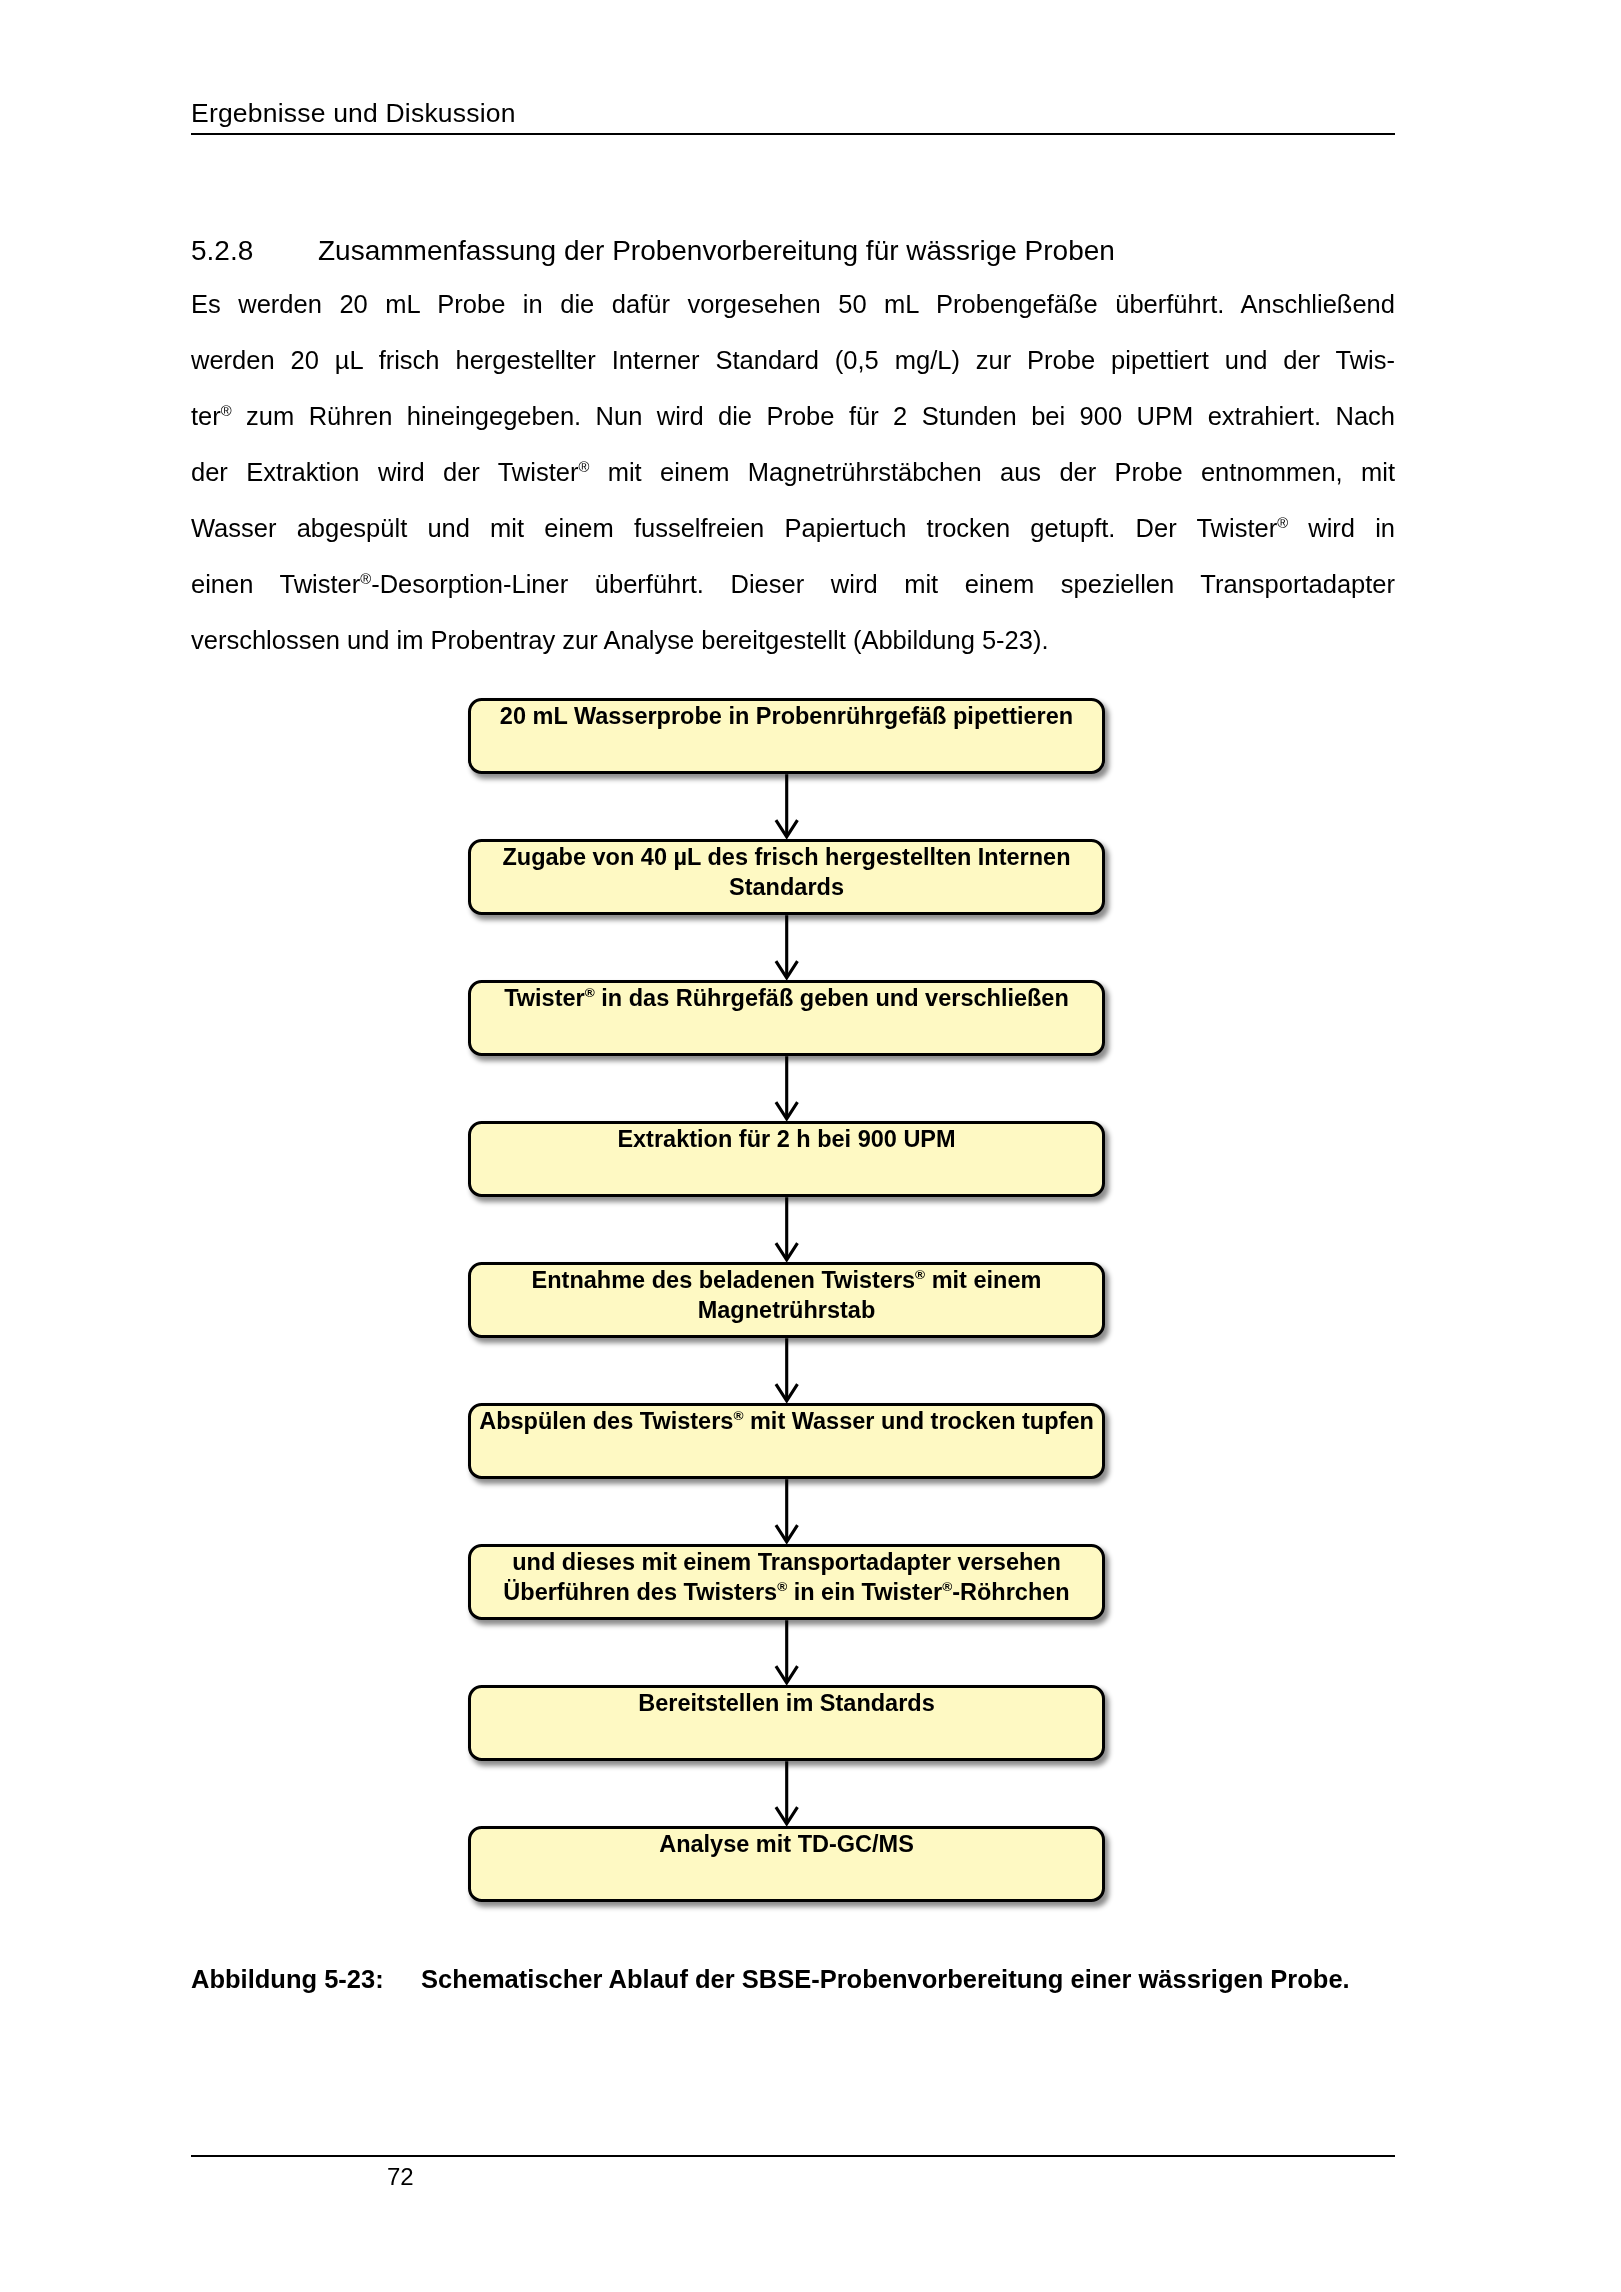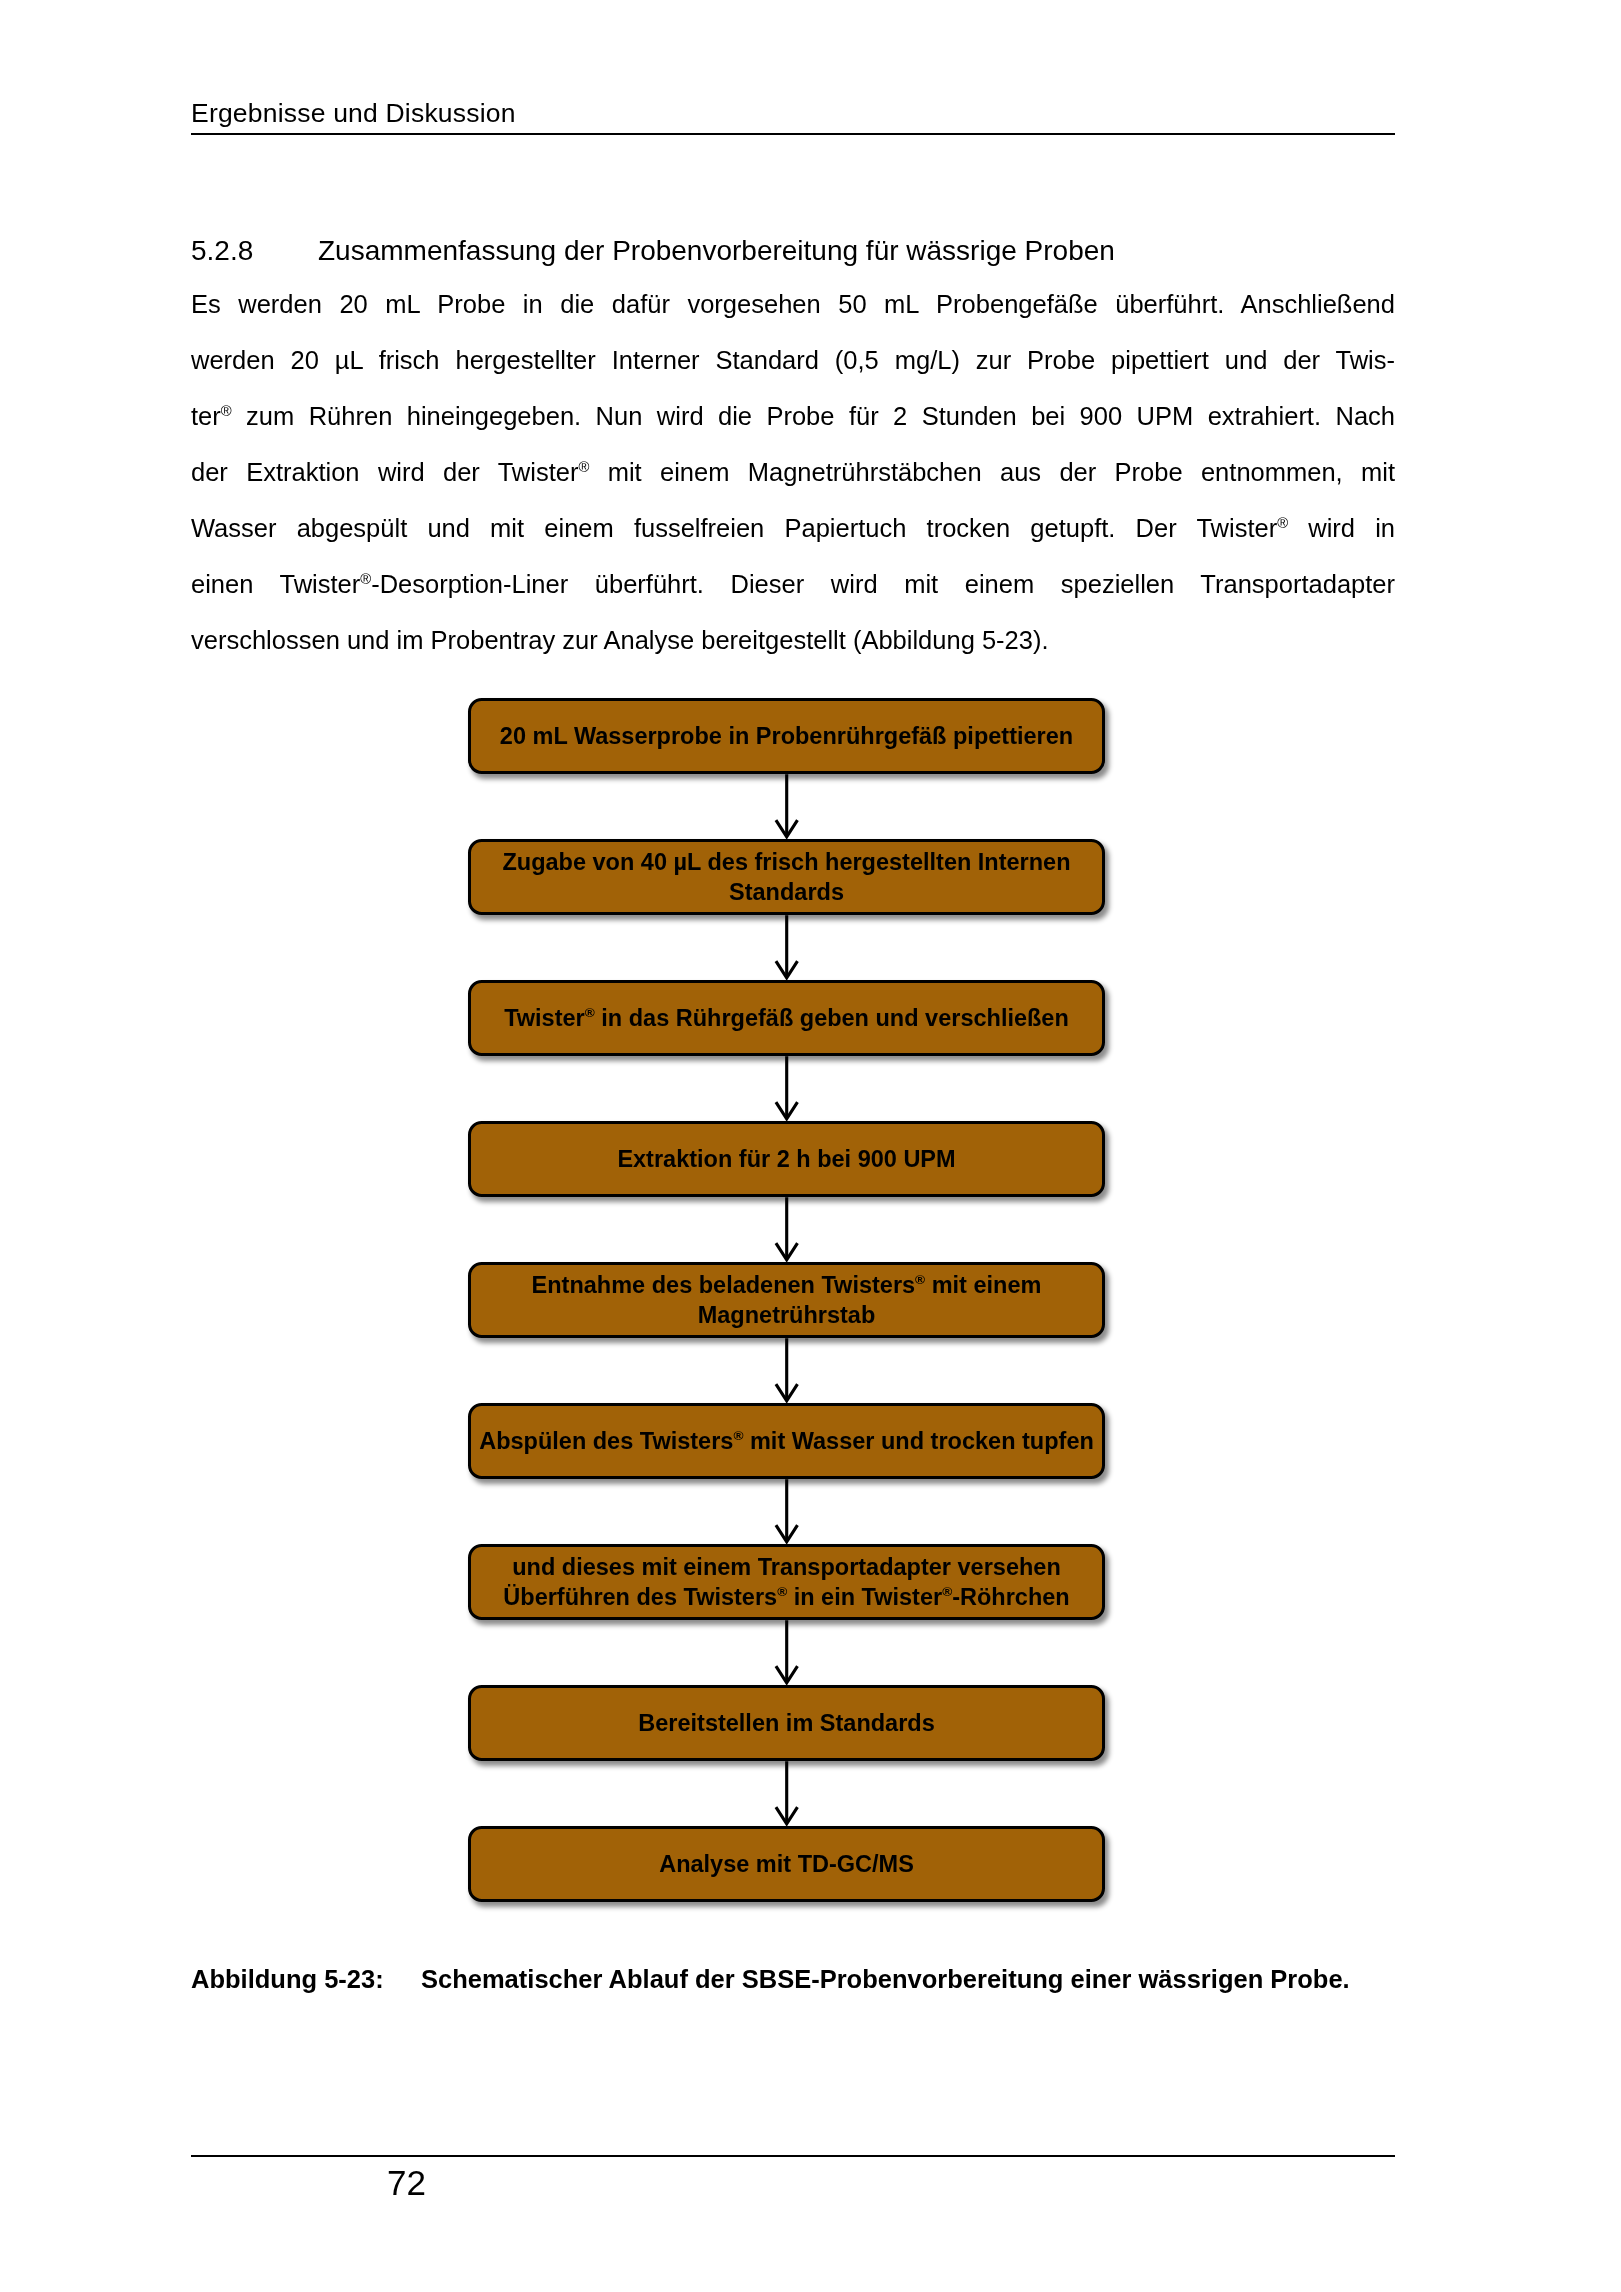--- a/index.html
+++ b/index.html
@@ -48,24 +48,24 @@
   
   .flowchart {
     position: absolute; left: 468px; top: 698px;
     width: 637px;
     display: flex; flex-direction: column; align-items: center;
   }
   .fc-box {
     box-sizing: border-box;
     width: 637px; height: 76px;
     border: 3.9px solid #000; border-radius: 13.7px;
-    background: #a16207;
+    background: #fef9c3;
     box-shadow: 3.9px 4.9px 4.9px rgba(0,0,0,0.45);
     display: flex; flex-direction: column;
-    justify-content: center; align-items: center;
+    align-items: center;
     font-size: 23.5px; font-weight: bold; line-height: 30px;
     text-align: center;
   }
   .fc-line { white-space: nowrap; }
   .fc-arrow { height: 65px; display: block; }
 
   
   .figure-caption {
     position: absolute; left: 191px; top: 1965px;
     width: 1204px;
@@ -73,21 +73,21 @@
   }
   .caption-label { display: inline-block; width: 230px; }
 
   
   .footer-rule {
     position: absolute; left: 191px; top: 2155px;
     width: 1204px; height: 2px; background: #000;
   }
   .page-number {
     position: absolute; left: 387px; top: 2163px;
-    font-size: 35px;
+    font-size: 24px;
   }
 </style>
 </head>
 <body>
 
 <div class="page">
 
   <div class="running-header">Ergebnisse und Diskussion</div>
   <div class="header-rule"></div>
 

